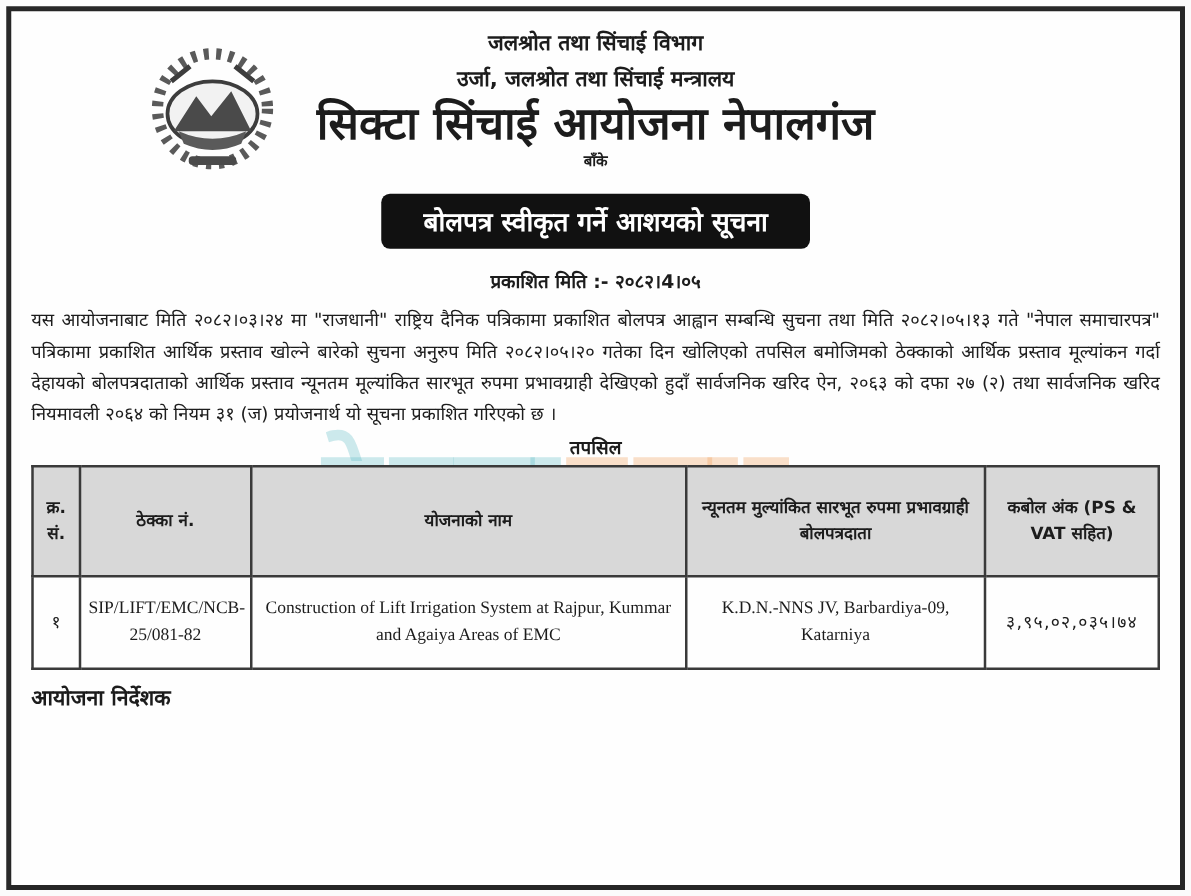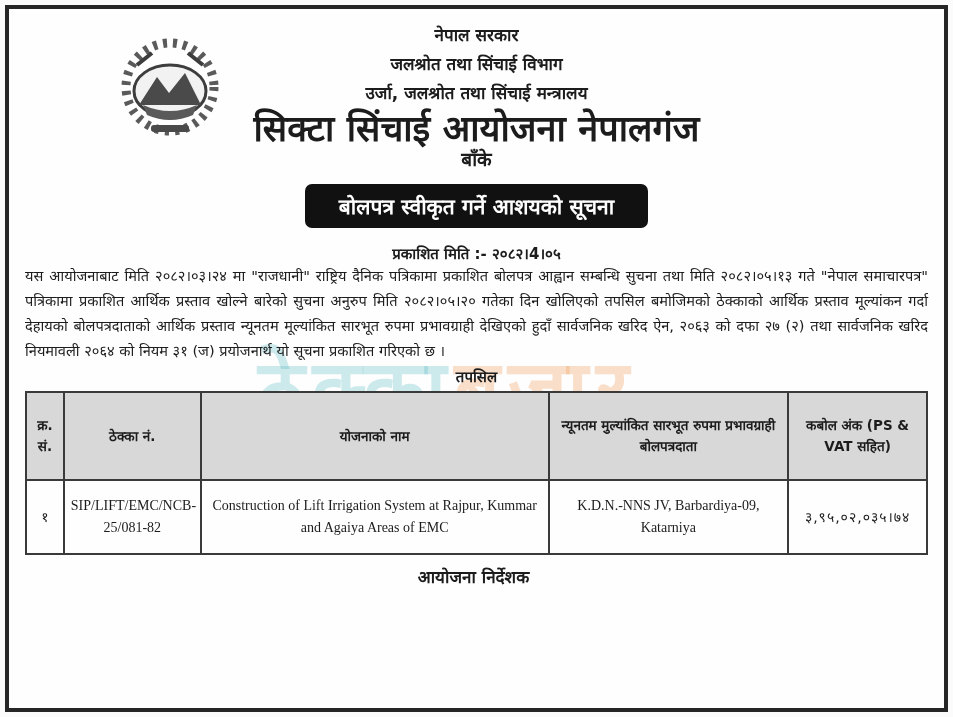--- a/index.html
+++ b/index.html
@@ -27,30 +27,31 @@
   .wm-left  { color:rgba(89,184,194,0.30); }
   .wm-right { color:rgba(240,160,90,0.32); }
   .content { position:relative; z-index:1; }
 
   .emblem {
     position:absolute; left:82px; top:14px; width:126px; height:110px;
   }
   .hdr { text-align:center; }
   .hdr-line { font-size:17px; font-weight:bold; line-height:29px; }
   .hdr-project { font-size:36px; font-weight:bold; line-height:36px; margin-top:3px; }
-  .hdr-district { font-size:19px; font-weight:bold; line-height:24px; }
+  .hdr-district { font-size:12px; font-weight:bold; line-height:24px;font-family:Liberation Mono, monospace; }
   .banner-wrap { text-align:center; margin-top:13px; }
   .banner {
     display:inline-block; background:#111111; color:#ffffff;
     font-size:21px; font-weight:bold;
     padding:8px 34px; border-radius:7px;
   }
   .published { text-align:center; font-size:15px; font-weight:bold; margin-top:15px; }
 
   .para {
+    margin-top:10px;
     font-size:14.6px; line-height:25px;
     text-align:justify;
   }
   .schedule { text-align:center; font-size:15px; font-weight:bold; margin-top:3px; margin-bottom:5px; }
 
   table.notice {
     width:100%; border-collapse:collapse; table-layout:fixed;
   }
   table.notice th, table.notice td {
     border:2px solid #3a3a3a;
@@ -65,21 +66,21 @@
   table.notice td { height:74px; font-size:14px; line-height:22px; }
   .col-sn { width:4.2%; }
   .col-contract { width:15.2%; }
   .col-project { width:38.6%; }
   .col-bidder { width:26.6%; }
   .col-amount { width:15.4%; }
   .latin-serif { font-family:"Liberation Serif","DejaVu Serif",serif; font-size:14.5px;border-radius:15px; }
   .amount-cell { font-size:14.5px; letter-spacing:1px; }
 
   .signatory {
-    text-align:center; font-size:17px; font-weight:bold;
+    text-align:left; font-size:17px; font-weight:bold;
     margin-top:10px; padding-right:6px;
   }
 </style>
 </head>
 <body>
 
 <div class="page">
   <div class="frame">
 
     <div class="watermark">
@@ -95,21 +96,20 @@
             <ellipse cx="63" cy="56" rx="36" ry="26" stroke-width="3" fill="#f2f2f2"></ellipse>
           </g>
           <path d="M32 70 L50 42 L62 58 L78 38 L94 70 Z" fill="#4a4a4a"></path>
           <path d="M36 70 Q63 82 90 70 L86 80 Q63 90 40 80 Z" fill="#5a5a5a"></path>
           <rect x="44" y="90" width="38" height="7" rx="3" fill="#4a4a4a"></rect>
           <path d="M30 30 L45 18 M96 30 L81 18" stroke="#3d3d3d" stroke-width="4"></path>
         </svg>
       </div>
 
       <div class="hdr">
-        <div class="hdr-line">नेपाल सरकार</div>
         <div class="hdr-line">जलश्रोत तथा सिंचाई विभाग</div>
         <div class="hdr-line">उर्जा, जलश्रोत तथा सिंचाई मन्त्रालय</div>
         <div class="hdr-project">सिक्टा सिंचाई आयोजना नेपालगंज</div>
         <div class="hdr-district">बाँके</div>
         <div class="banner-wrap">
           <span class="banner">बोलपत्र स्वीकृत गर्ने आशयको सूचना</span>
         </div>
         <div class="published">प्रकाशित मिति :- २०८२।4।०५</div>
       </div>
 

